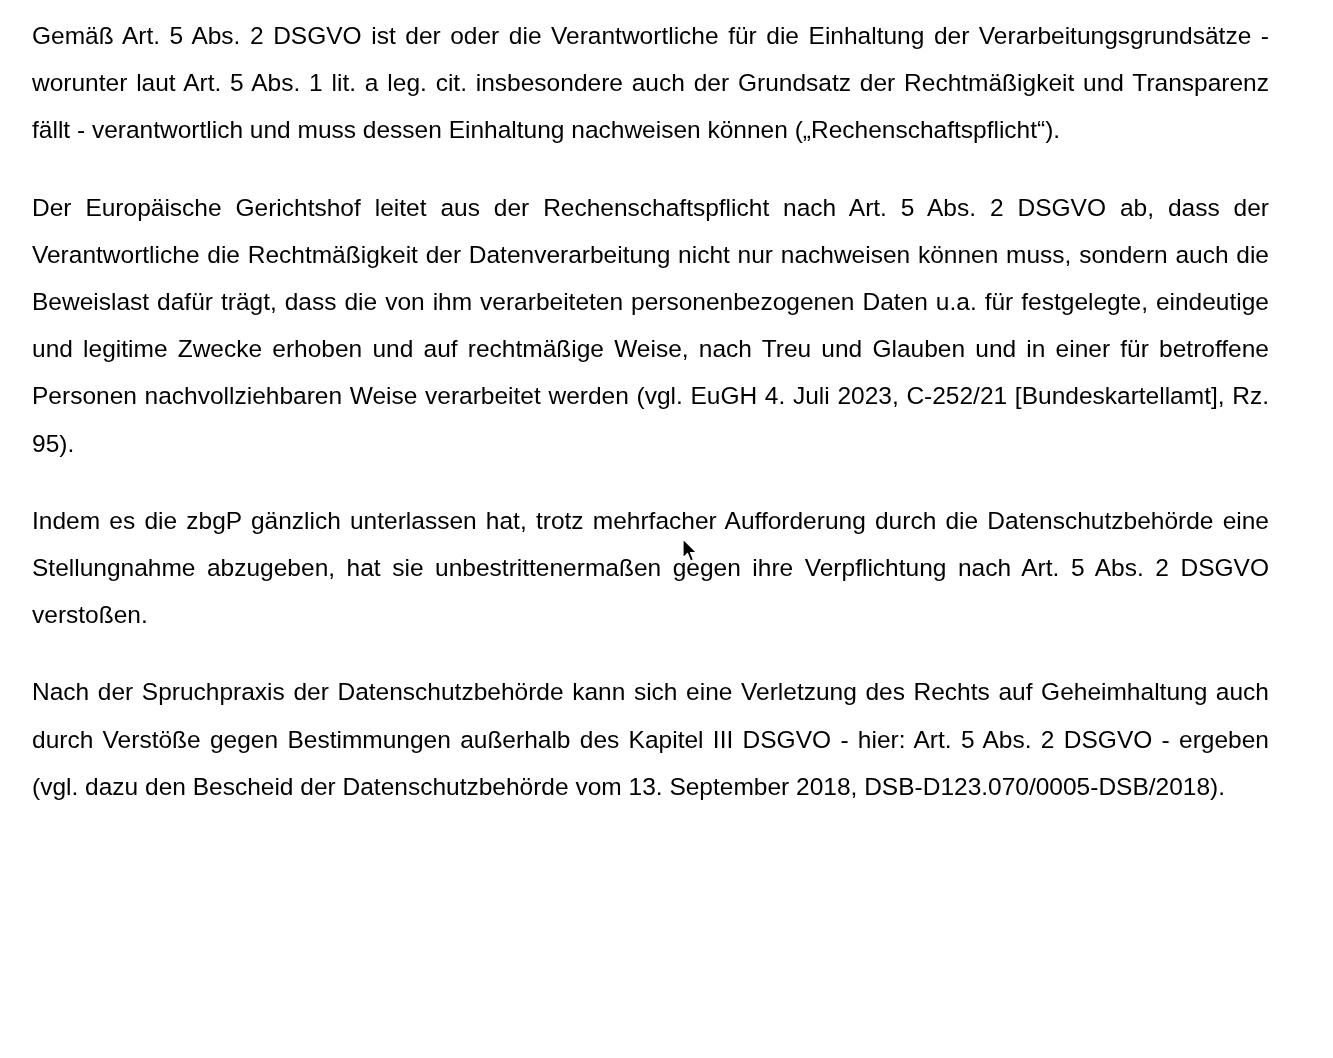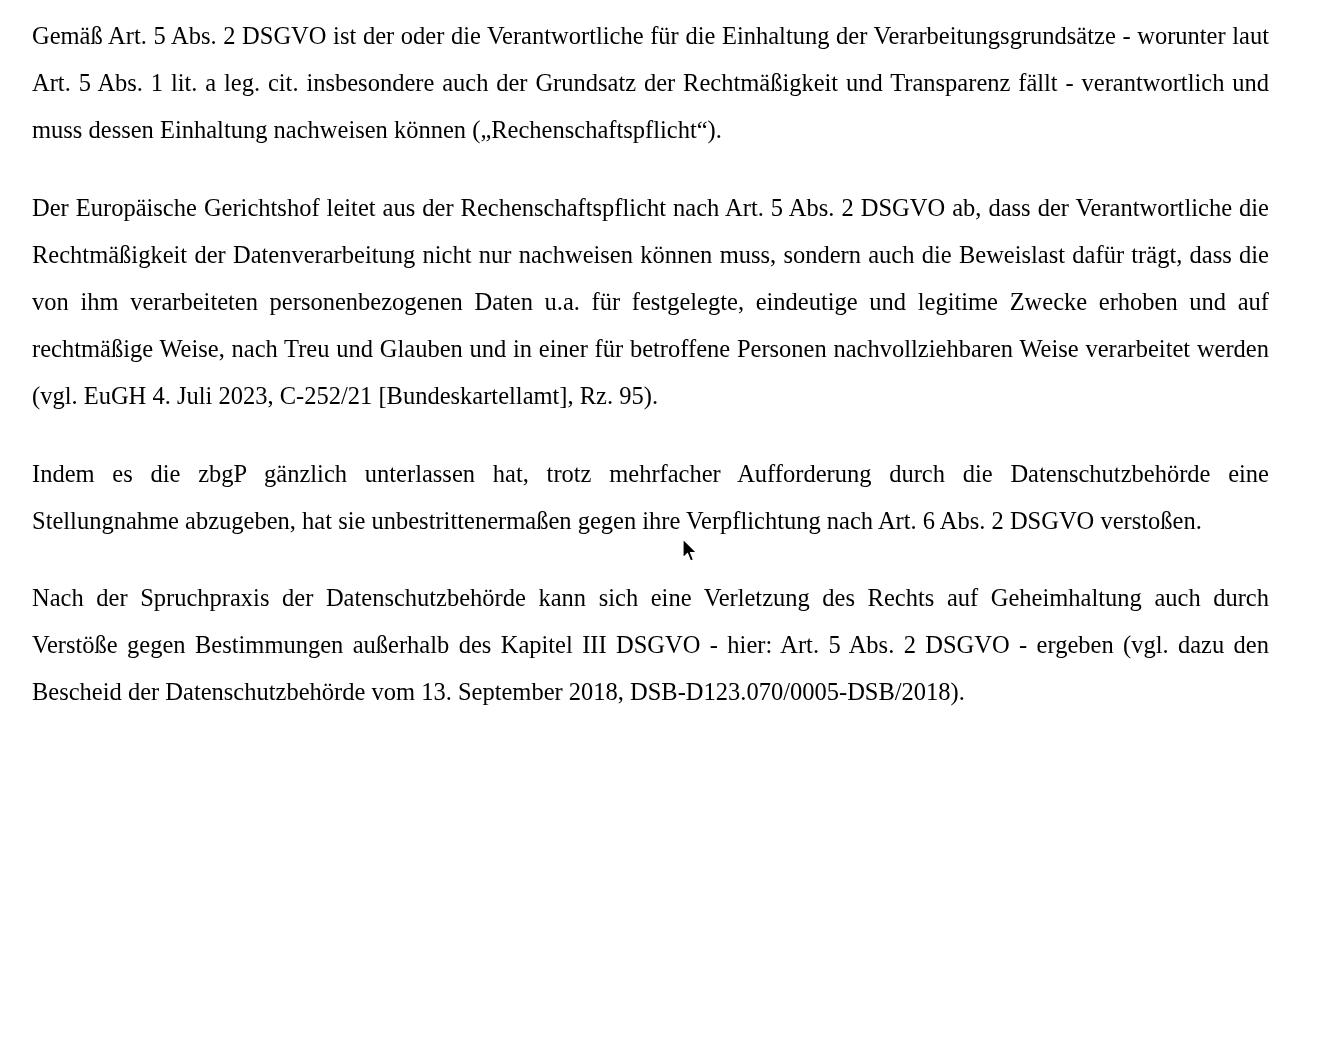--- a/index.html
+++ b/index.html
@@ -11,21 +11,21 @@
       width: 1333px;
       height: 1058px;
       overflow: hidden;
       position: relative;
     }
     .page {
       position: absolute;
       left: 32px;
       top: 12px;
       width: 1237px;
-      font-family: Liberation Serif, serif;
+      font-family: Liberation Sans, sans-serif;
       font-size: 24.5px;
       line-height: 47.2px;
       color: #000000;
     }
     .para {
       margin: 0 0 30px 0;
       text-align: justify;
       text-align-last: left;
     }
     .cursor {
@@ -35,21 +35,21 @@
       width: 18px;
       height: 26px;
     }
   </style>
 </head>
 <body>
 
 <div class="page">
   <p class="para">Gemäß Art. 5 Abs. 2 DSGVO ist der oder die Verantwortliche für die Einhaltung der Verarbeitungsgrundsätze - worunter laut Art. 5 Abs. 1 lit. a leg. cit. insbesondere auch der Grundsatz der Rechtmäßigkeit und Transparenz fällt - verantwortlich und muss dessen Einhaltung nachweisen können („Rechenschaftspflicht“).</p>
   <p class="para">Der Europäische Gerichtshof leitet aus der Rechenschaftspflicht nach Art. 5 Abs. 2 DSGVO ab, dass der Verantwortliche die Rechtmäßigkeit der Datenverarbeitung nicht nur nachweisen können muss, sondern auch die Beweislast dafür trägt, dass die von ihm verarbeiteten personenbezogenen Daten u.a. für festgelegte, eindeutige und legitime Zwecke erhoben und auf rechtmäßige Weise, nach Treu und Glauben und in einer für betroffene Personen nachvollziehbaren Weise verarbeitet werden (vgl. EuGH 4. Juli 2023, C-252/21 [Bundeskartellamt], Rz. 95).</p>
-  <p class="para">Indem es die zbgP gänzlich unterlassen hat, trotz mehrfacher Aufforderung durch die Datenschutzbehörde eine Stellungnahme abzugeben, hat sie unbestrittenermaßen gegen ihre Verpflichtung nach Art. 6 Abs. 2 DSGVO verstoßen.</p>
+  <p class="para">Indem es die zbgP gänzlich unterlassen hat, trotz mehrfacher Aufforderung durch die Datenschutzbehörde eine Stellungnahme abzugeben, hat sie unbestrittenermaßen gegen ihre Verpflichtung nach Art. 5 Abs. 2 DSGVO verstoßen.</p>
   <p class="para">Nach der Spruchpraxis der Datenschutzbehörde kann sich eine Verletzung des Rechts auf Geheimhaltung auch durch Verstöße gegen Bestimmungen außerhalb des Kapitel III DSGVO - hier: Art. 5 Abs. 2 DSGVO - ergeben (vgl. dazu den Bescheid der Datenschutzbehörde vom 13. September 2018, DSB-D123.070/0005-DSB/2018).</p>
 </div>
 
 <div class="cursor">
   <svg width="18" height="26" viewBox="0 0 18 26" xmlns="http://www.w3.org/2000/svg">
     <path d="M1 1 L1 20 L5.5 15.5 L8.5 23 L11.5 21.8 L8.5 14.5 L14.5 14.5 Z" fill="#000000" stroke="#ffffff" stroke-width="1.2" stroke-linejoin="round"></path>
   </svg>
 </div>
 
 </body></html>

